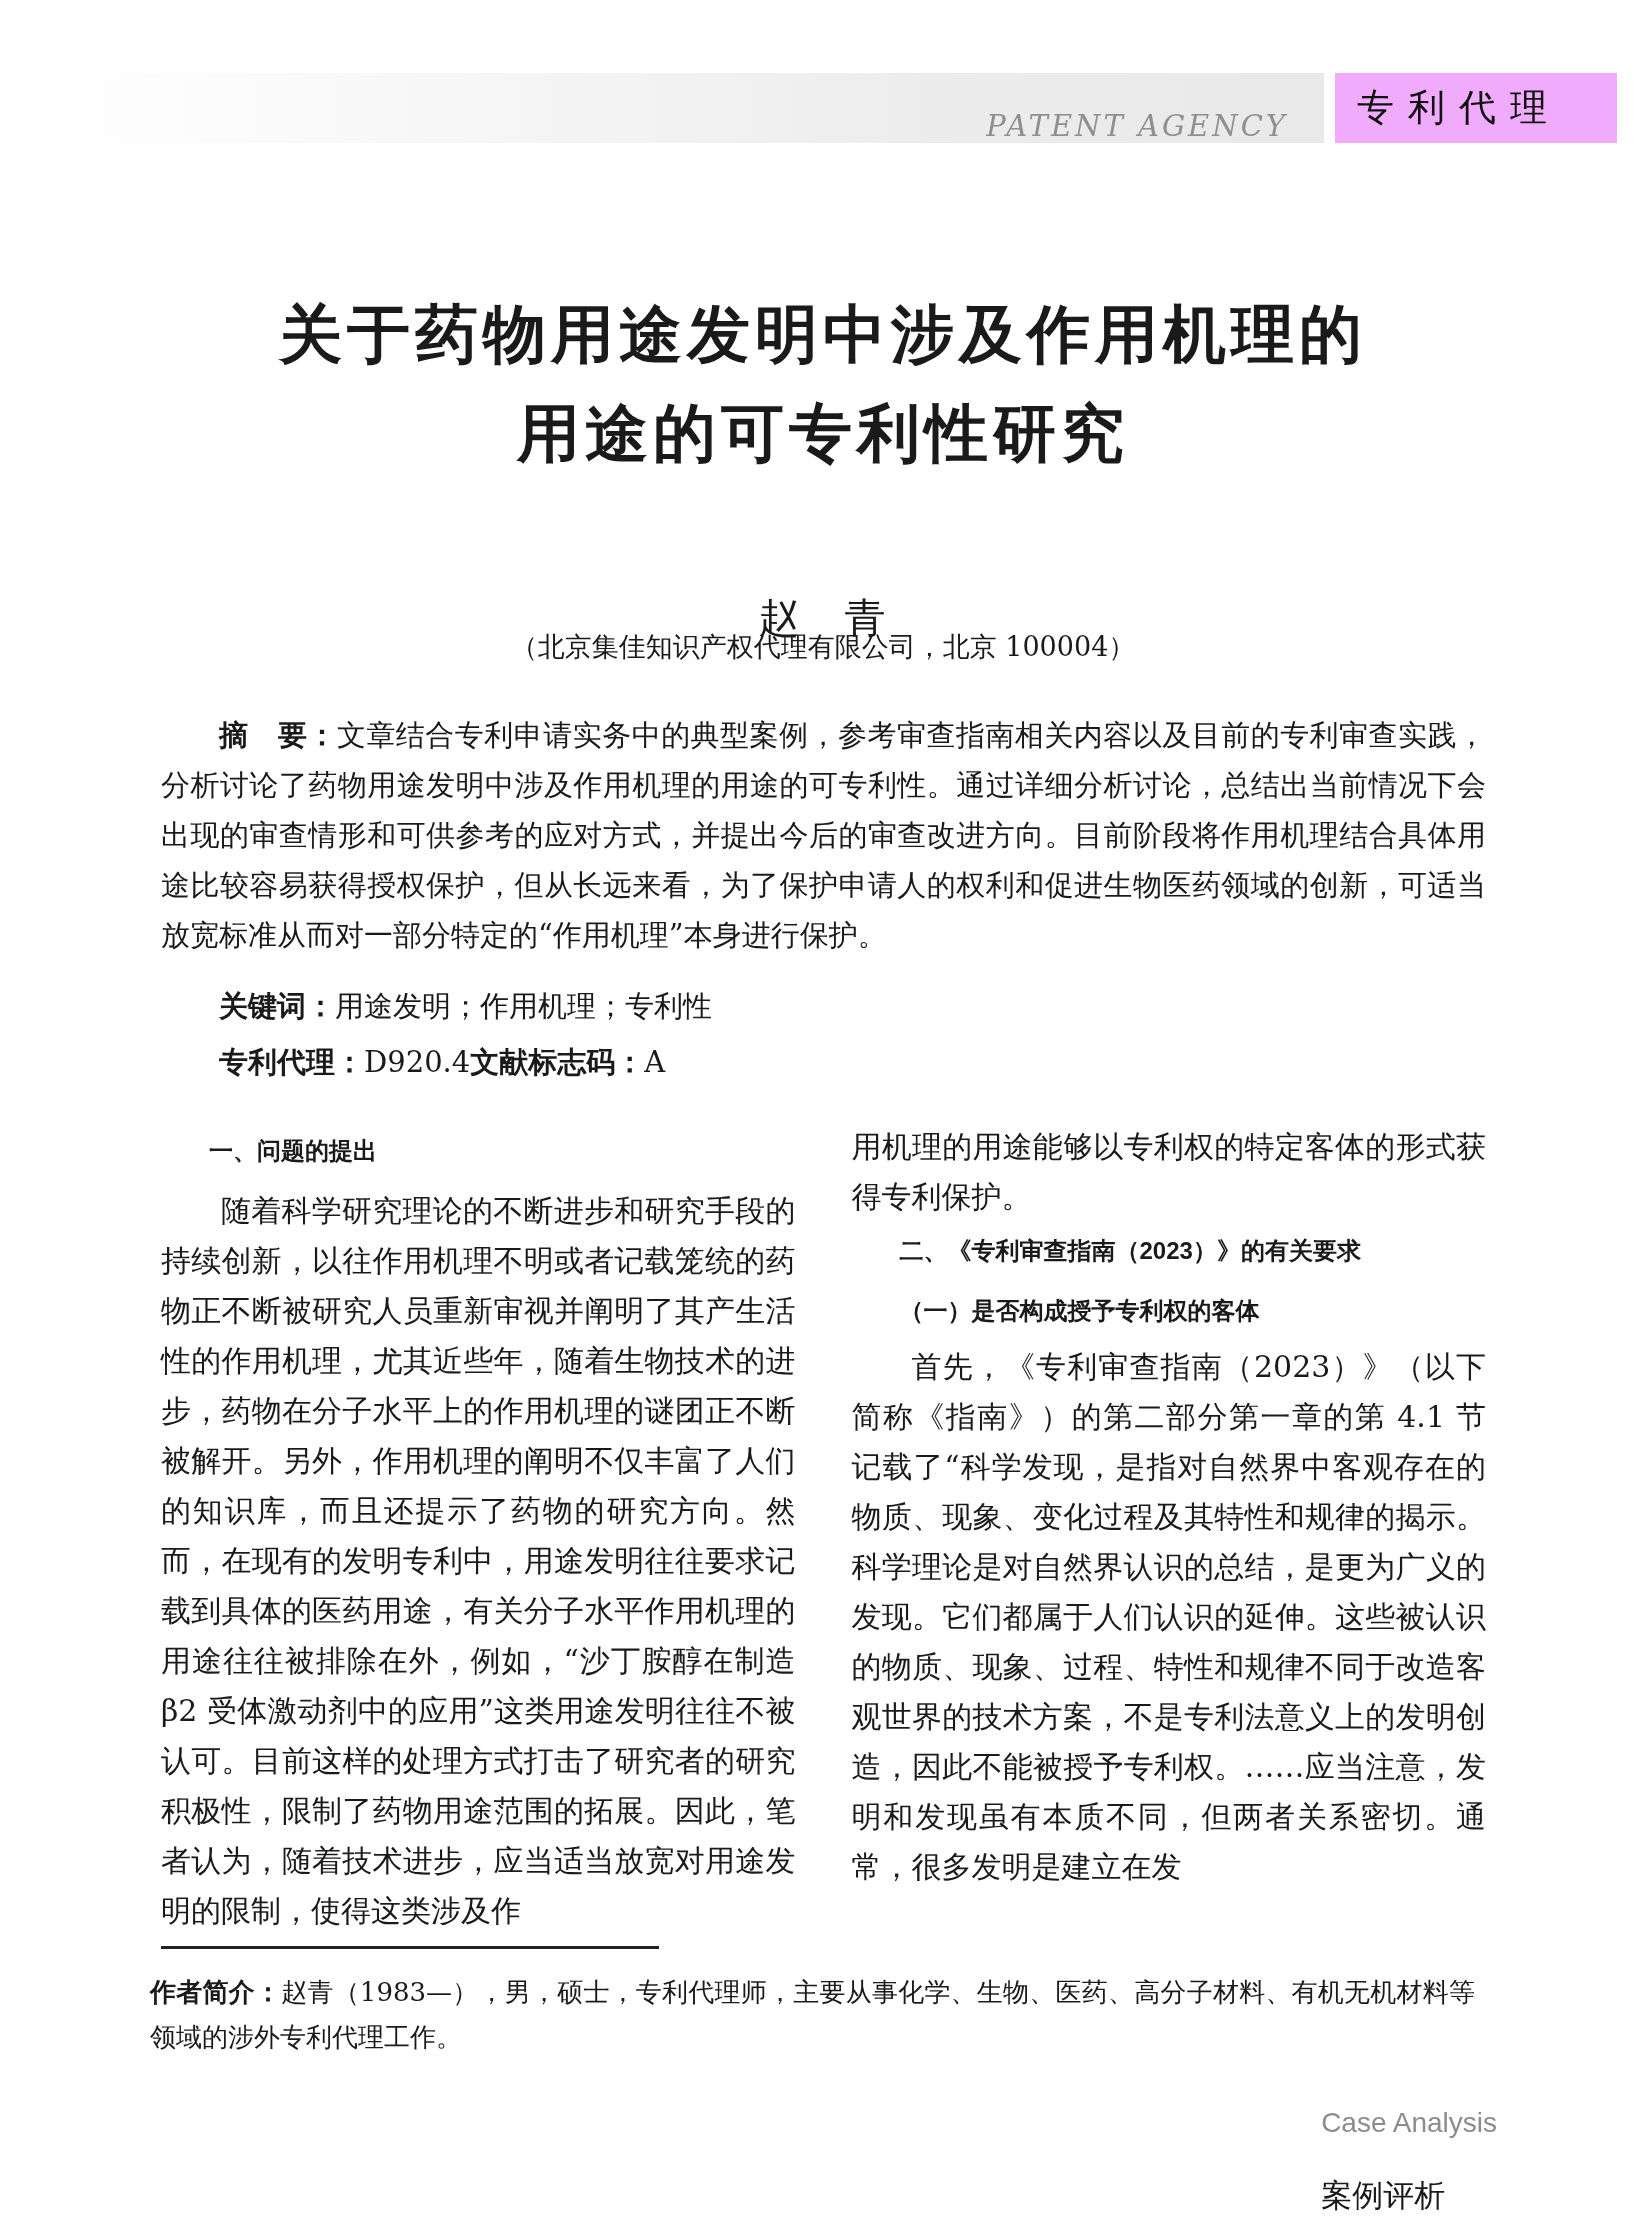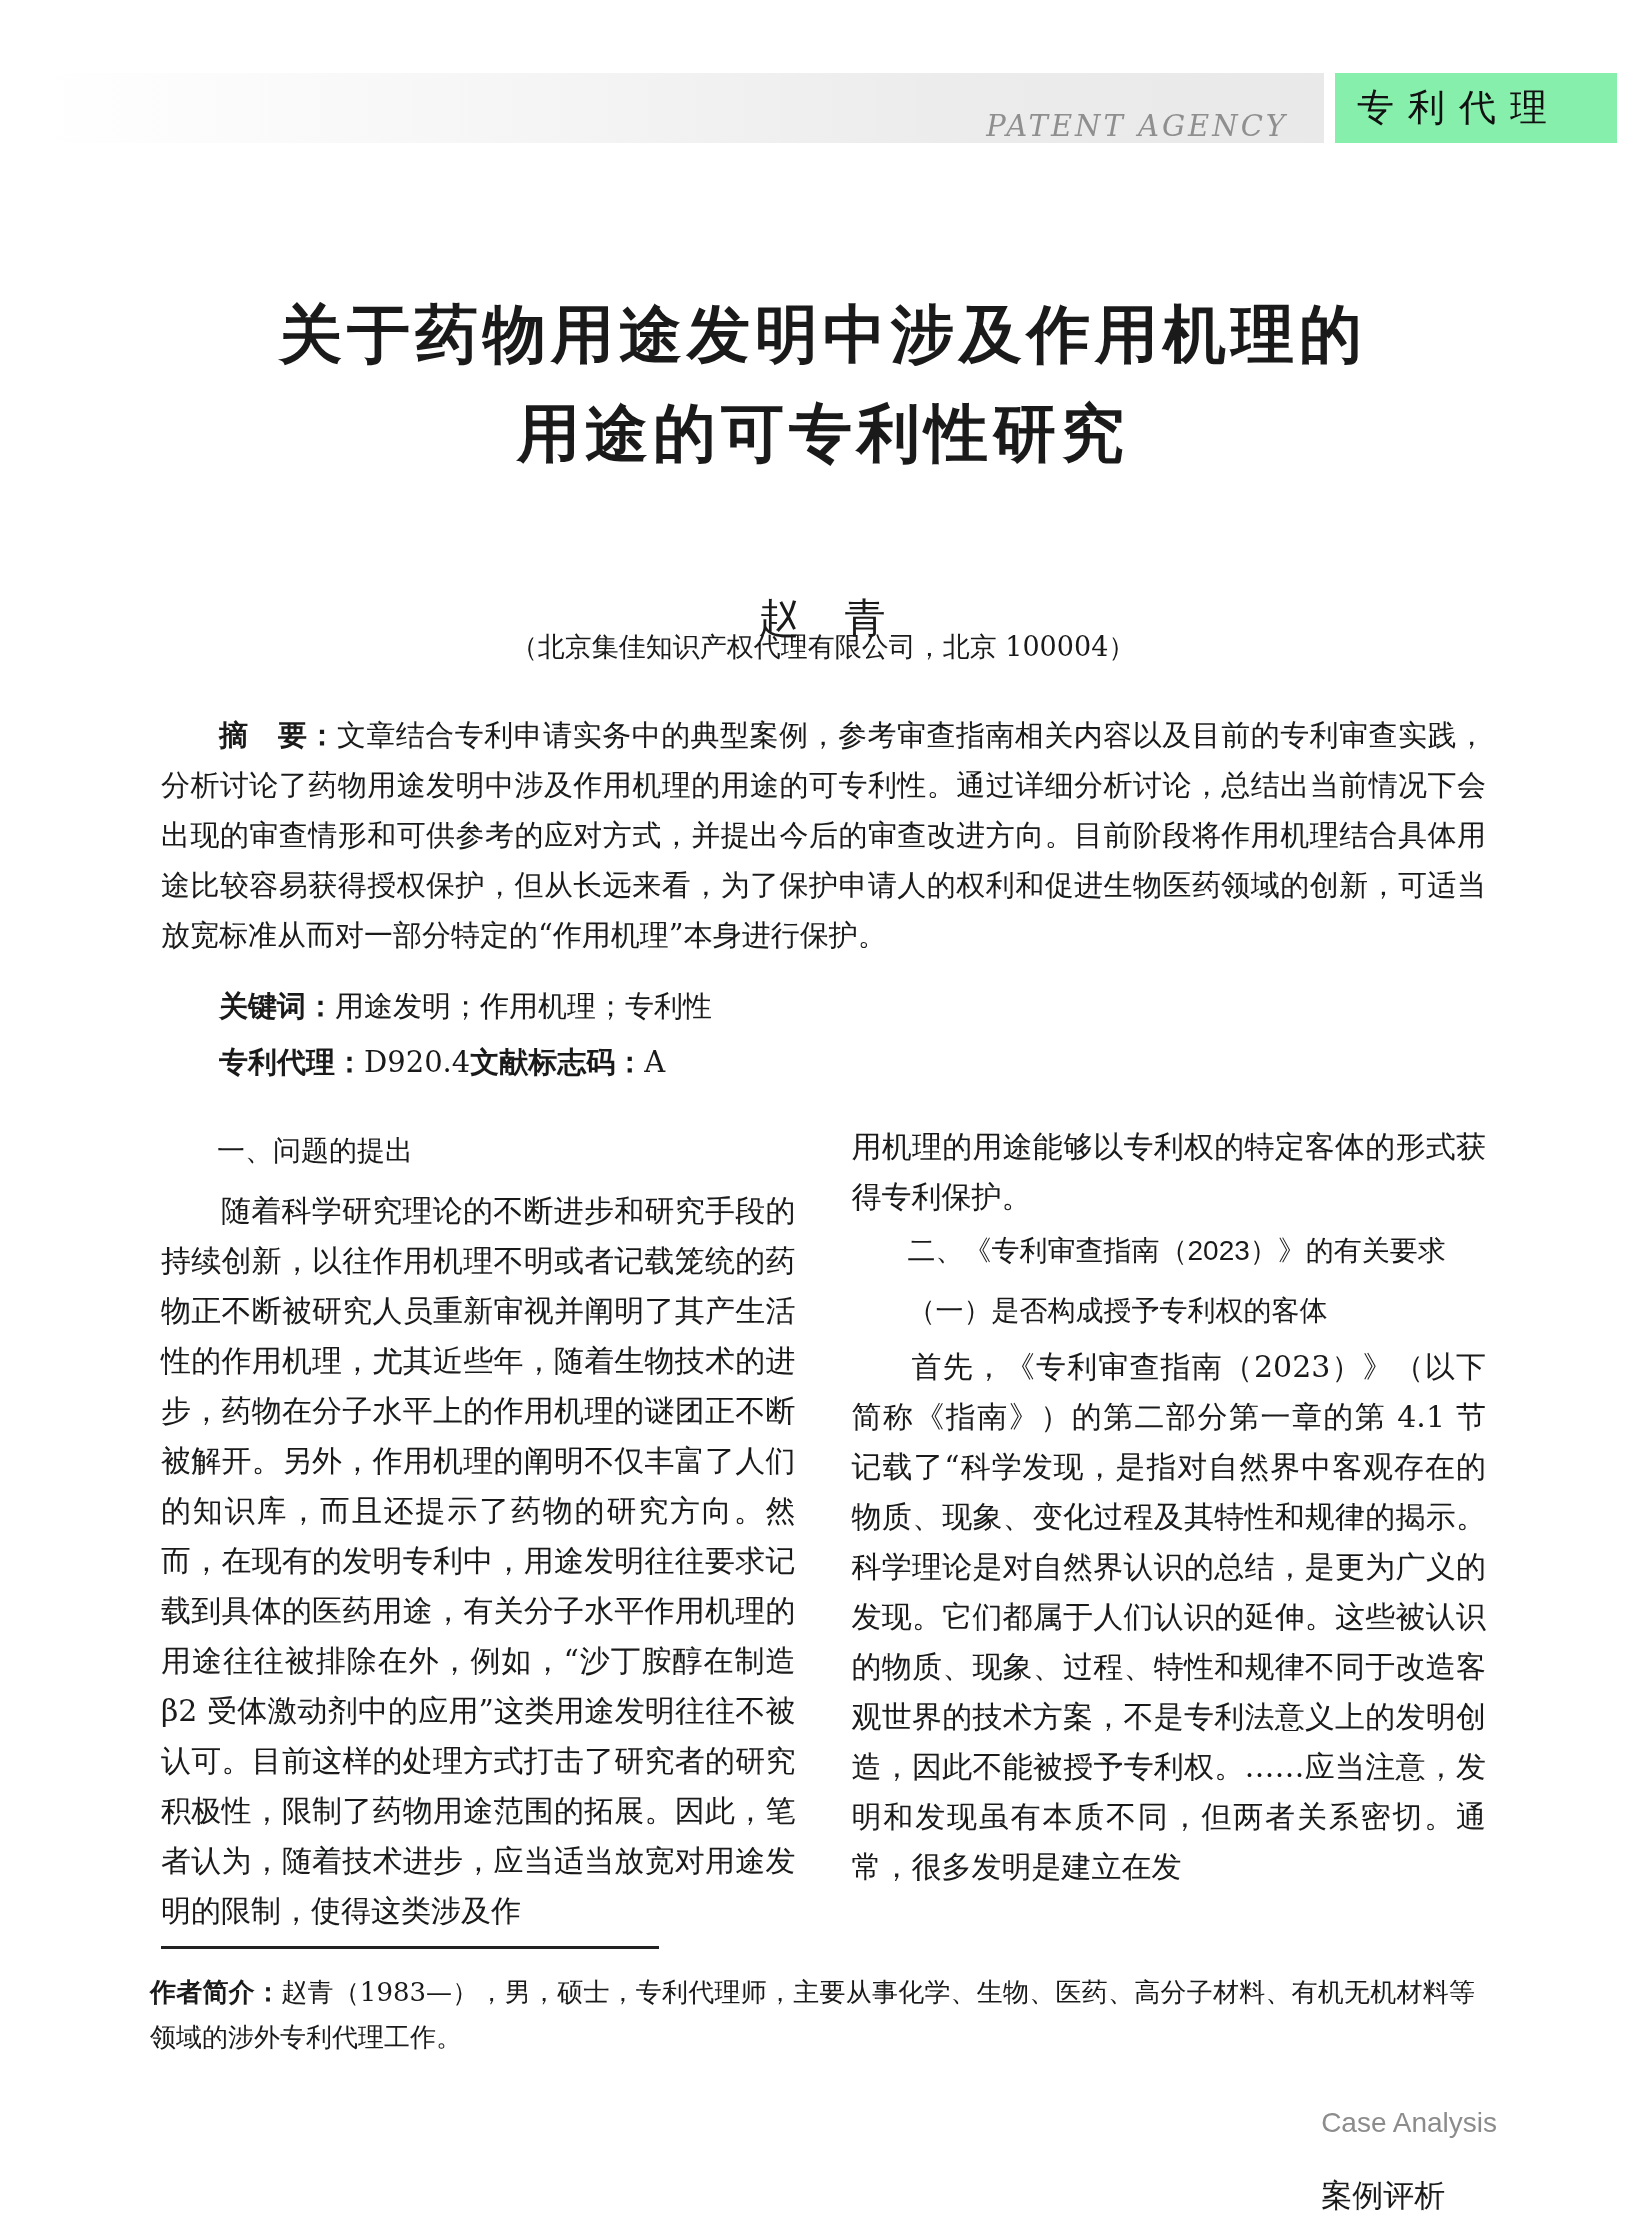--- a/index.html
+++ b/index.html
@@ -28,21 +28,21 @@
     font-style: italic;
     font-size: 29px;
     letter-spacing: 3px;
     color: #8f8f8f;
     margin-top: 36px;
   }
   .hdr-box {
     position: absolute;
     left: 1335px; top: 73px;
     width: 282px; height: 70px;
-    background: #86efac;
+    background: #f0abfc;
     display: flex; align-items: center;
     padding-left: 22px;
   }
   .hdr-cn {
     font-family: "Liberation Sans", sans-serif;
     font-weight: 500;
     font-size: 37px;
     letter-spacing: 14px;
     color: #111;
     white-space: nowrap;
@@ -112,22 +112,22 @@
     gap: 56px;
   }
   .col {
     width: 635px;
     font-size: 30px;
     line-height: 50px;
     text-align: justify;
   }
   .col h3, .col h4 {
     font-family: "Liberation Sans", sans-serif;
-    font-weight: normal;
-    font-size: 28px;
+    font-weight: bold;
+    font-size: 24px;
     line-height: 50px;
     margin: 4px 0 10px 0;
     text-indent: 2em;
     text-align: justify;
   }
   .col h4 { margin: 4px 0 6px 0; }
   .col p { margin: 0; text-indent: 2em; }
   .col p.cont { text-indent: 0; }
 
   

